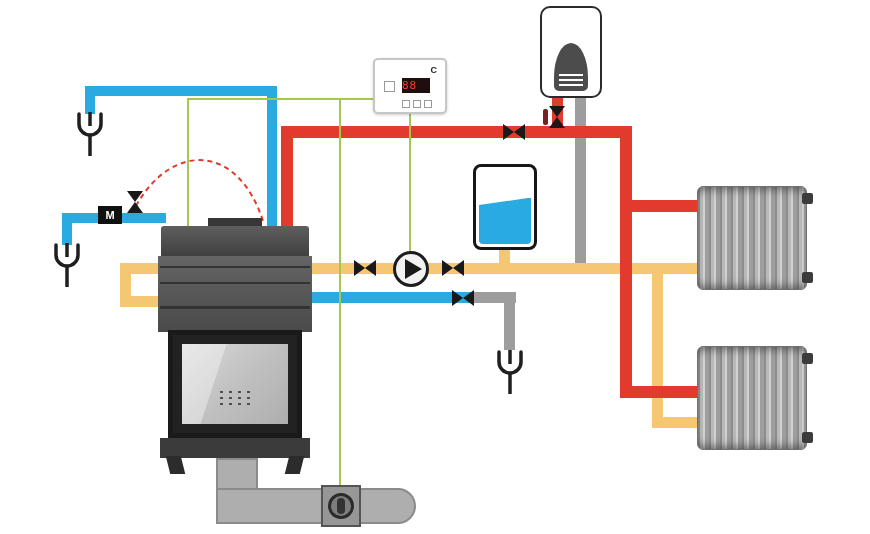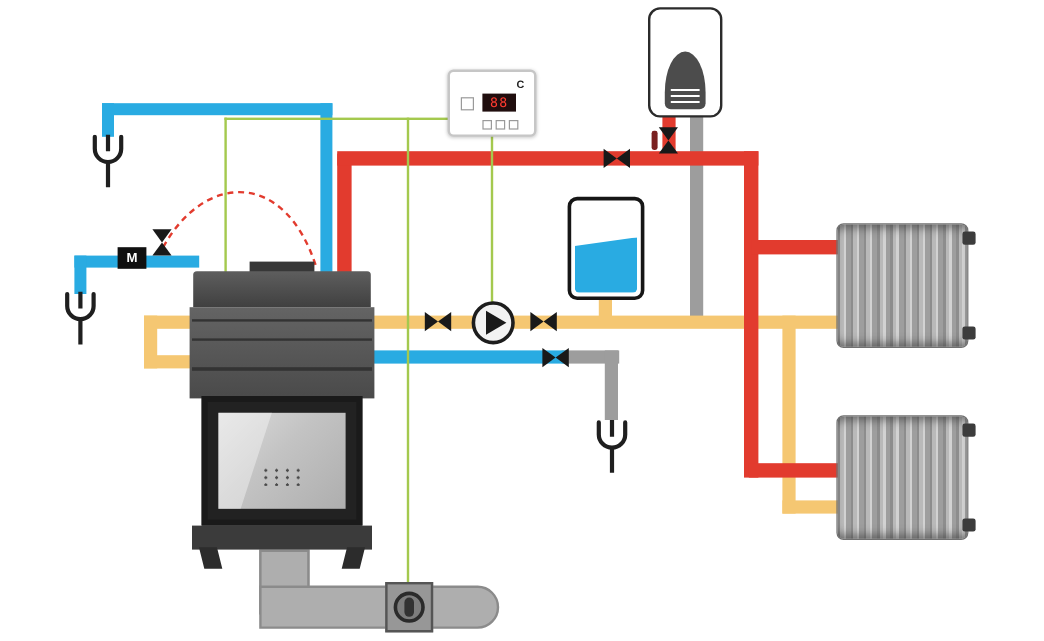--- a/index.html
+++ b/index.html
@@ -30,21 +30,21 @@
 
   .tank{position:absolute;background:#fff;border:3px solid #161616;border-radius:8px}
   .tank .water{position:absolute;left:3px;right:3px;bottom:3px;height:58%;background:var(--cold-water);border-radius:0 0 4px 4px;clip-path:polygon(0 16%,100% 0,100% 100%,0 100%)}
 
   .boiler{position:absolute;background:#fff;border:2px solid #2b2b2b;border-radius:10px}
   .boiler .burner{position:absolute;left:50%;transform:translateX(-50%);bottom:5px;width:34px;height:48px;background:#4c4c4c;border-radius:17px 17px 5px 5px / 34px 34px 5px 5px}
   .boiler .burner::after{content:"";position:absolute;left:5px;right:5px;bottom:4px;height:13px;background:repeating-linear-gradient(180deg,#fff 0 2px,transparent 2px 5px)}
 
   .controller{position:absolute;background:#fff;border:2px solid #c6c6c6;border-radius:5px;box-shadow:0 1px 3px rgba(0,0,0,.2)}
   .ctrl-btn{position:absolute;background:#fff;border:1px solid #9a9a9a}
-  .ctrl-display{position:absolute;background:var(--display-bg);color:var(--display-red);font-family:"DejaVu Sans Mono",monospace;font-size:11px;line-height:15px;text-align:center;letter-spacing:1px}
+  .ctrl-display{position:absolute;background:var(--display-bg);color:var(--display-red);font-family:"DejaVu Sans Mono",monospace;font-size:11px;line-height:15px;text-align:left;letter-spacing:1px}
   .ctrl-c{position:absolute;font-size:9px;font-weight:bold;color:#222}
 
   .radiator{position:absolute;border:1px solid #707070;border-radius:6px;
     background:repeating-linear-gradient(90deg,#8d8d8d 0 2px,#b9b9b9 2px 5px,#d2d2d2 5px 7px,#9e9e9e 7px 11px);
     box-shadow:inset 0 8px 8px -5px rgba(40,40,40,.55), inset 0 -8px 8px -5px rgba(40,40,40,.55)}
   .rad-knob{position:absolute;width:11px;height:11px;background:#3c3c3c;border-radius:2px;right:-7px}
 
   .flue{position:absolute;background:#aeaeae;border:2px solid #8b8b8b}
   .damper{position:absolute;background:#979797;border:2px solid #555}
   .damper .disc{position:absolute;left:50%;top:50%;transform:translate(-50%,-50%);width:26px;height:26px;border-radius:50%;background:#7d7d7d;border:3px solid #2b2b2b}

